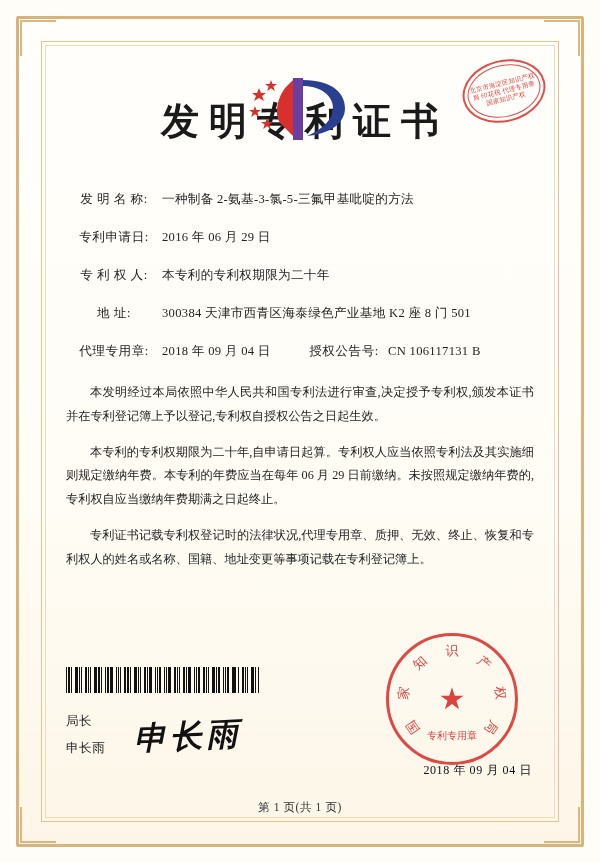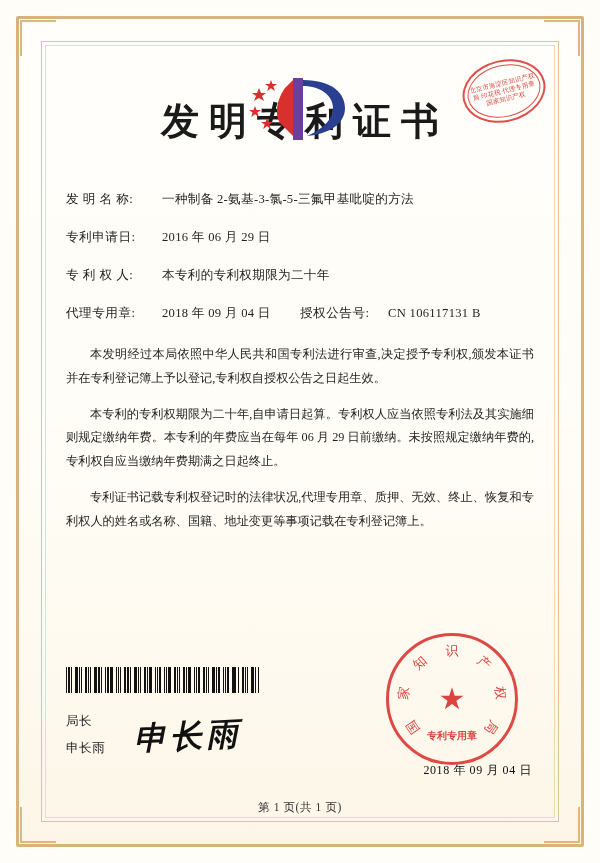--- a/index.html
+++ b/index.html
@@ -148,20 +148,21 @@
     align-items: baseline;
     font-size: 12.6px;
     margin-bottom: 21px;
     color: #1f1f1f;
   }
   .field-label {
     width: 96px;
     flex: 0 0 96px;
     white-space: nowrap;
     letter-spacing: .5px;
+    text-align: center;
   }
   .field-value {
     flex: 1 1 auto;
     letter-spacing: .3px;
   }
   .field-row.split .half {
     display: flex;
     align-items: baseline;
     flex: 0 0 50%;
   }
@@ -264,21 +265,20 @@
   }
   .seal .bottom-text {
     position: absolute;
     left: 0;
     right: 0;
     bottom: 22px;
     text-align: center;
     color: #d8302c;
     font-size: 10px;
     opacity: .9;
-    font-weight: bold;
   }
   .seal-date {
     position: absolute;
     right: 20px;
     bottom: 42px;
     font-size: 12px;
     color: #111;
     letter-spacing: .6px;
   }
 
@@ -344,20 +344,24 @@
       <div class="field-row">
         <div class="field-label">专利申请日:</div>
         <div class="field-value">2016 年 06 月 29 日</div>
       </div>
 
       <div class="field-row">
         <div class="field-label">专 利 权 人:</div>
         <div class="field-value">本专利的专利权期限为二十年</div>
       </div>
 
+      <div class="field-row">
+        <div class="field-label">地        址:</div>
+        <div class="field-value">300384 天津市西青区海泰绿色产业基地 K2 座 8 门 501</div>
+      </div>
 
       <div class="field-row split">
         <div class="half">
           <div class="field-label">代理专用章:</div>
           <div class="field-value">2018 年 09 月 04 日</div>
         </div>
         <div class="half second">
           <div class="field-label">授权公告号:</div>
           <div class="field-value">CN 106117131 B</div>
         </div>

